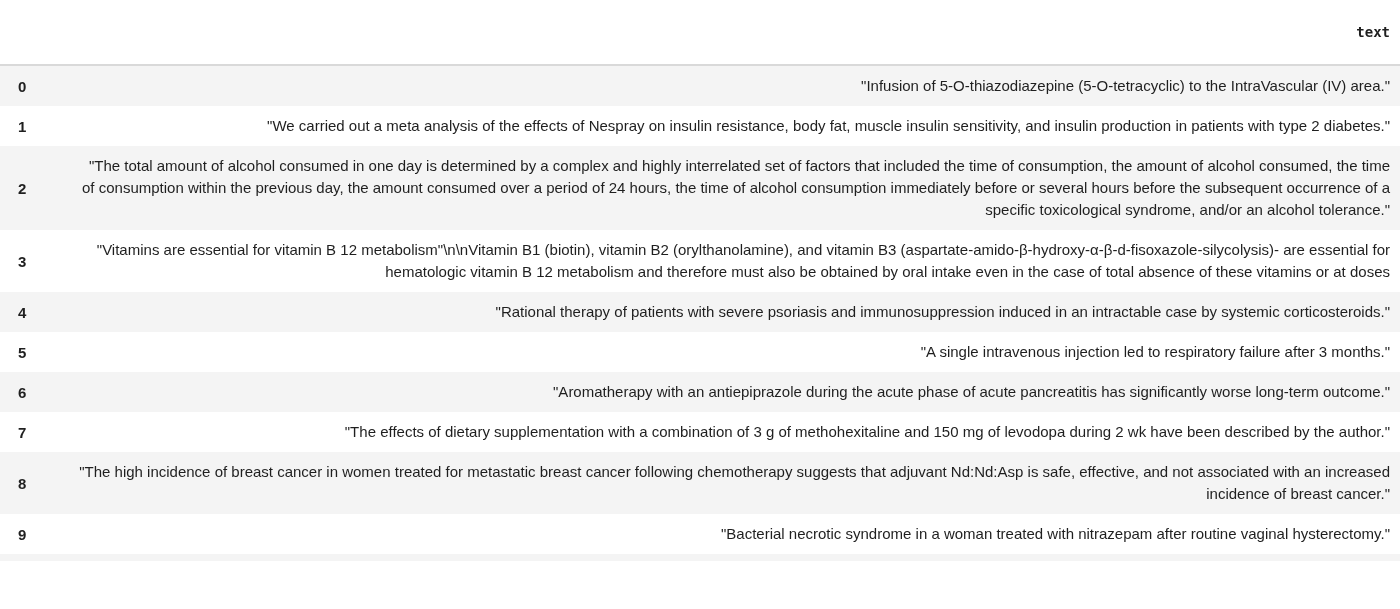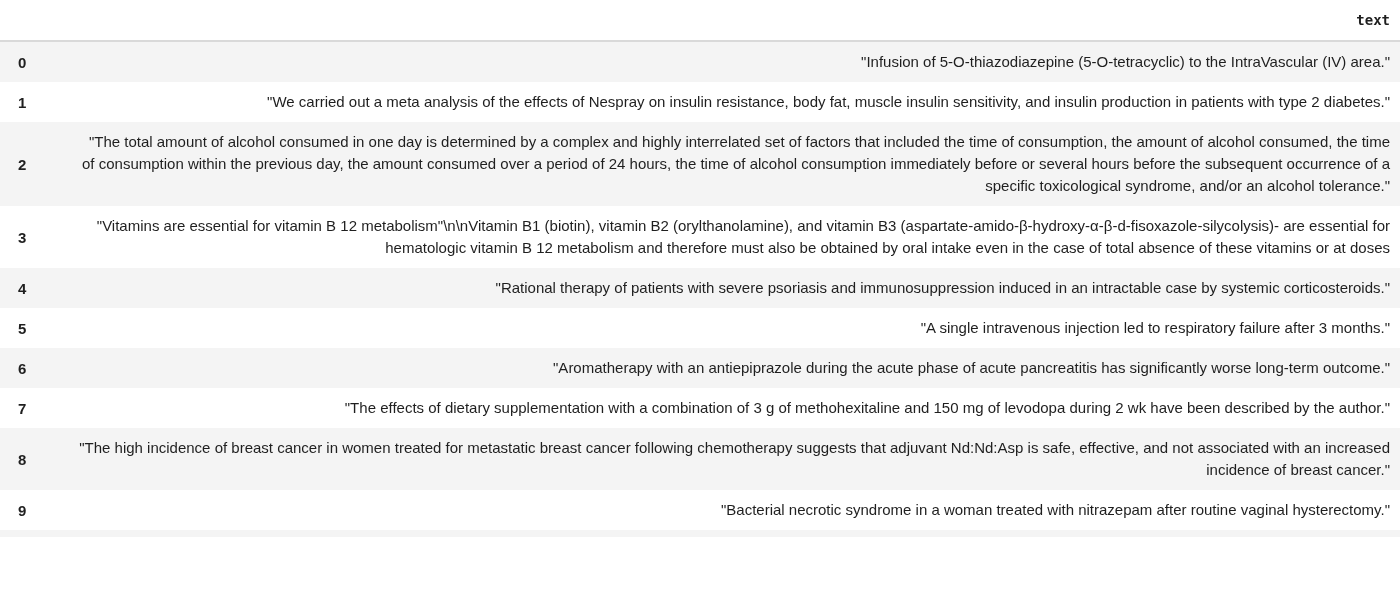--- a/index.html
+++ b/index.html
@@ -13,21 +13,21 @@
     width: 1400px;
     background: #ffffff;
   }
   table.dataframe {
     width: 1400px;
     border-collapse: collapse;
     table-layout: fixed;
   }
   table.dataframe thead th {
     border-bottom: 2px solid #d9d9d9;
-    padding: 12px 10px;
+    padding: 24px 10px;
     background: #ffffff;
   }
   th.col-index {
     width: 44px;
   }
   th.col-text {
     text-align: right;
     font-family: "DejaVu Sans Mono", monospace;
     font-weight: 700;
     font-size: 14px;

